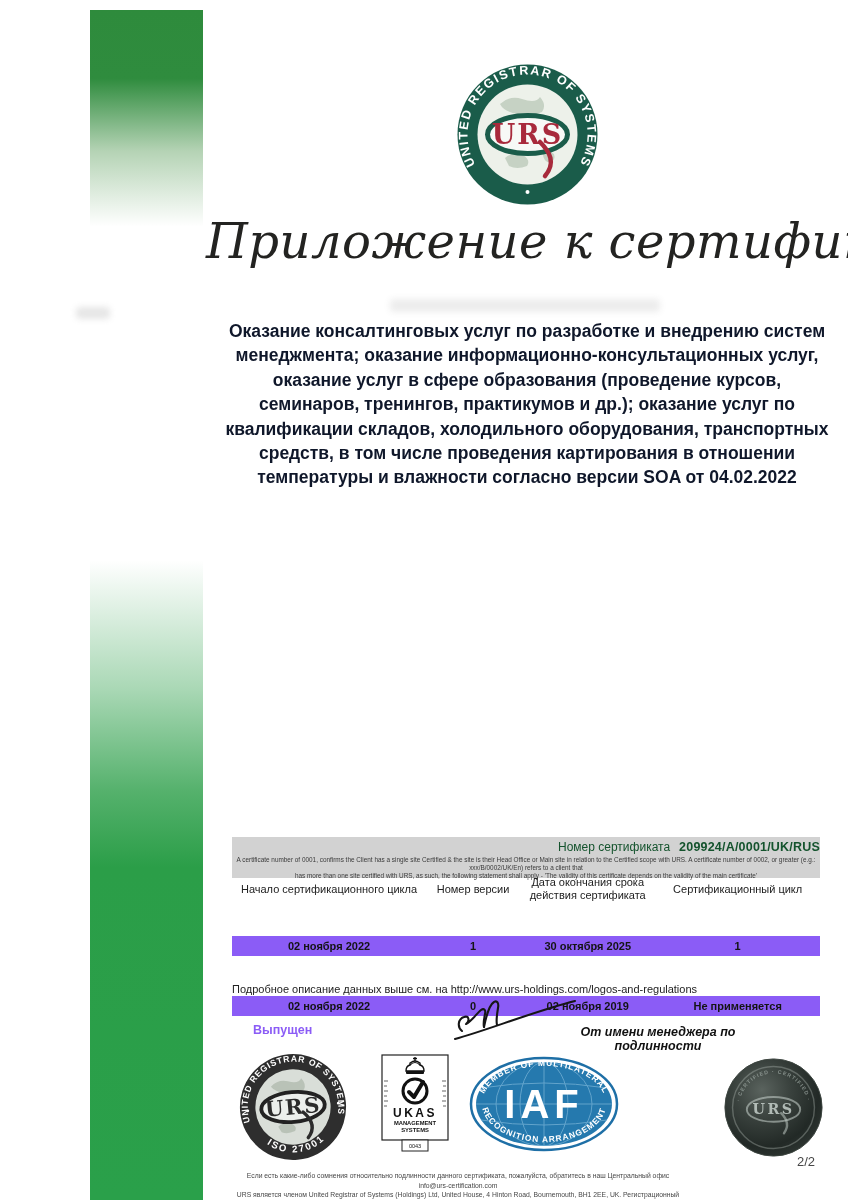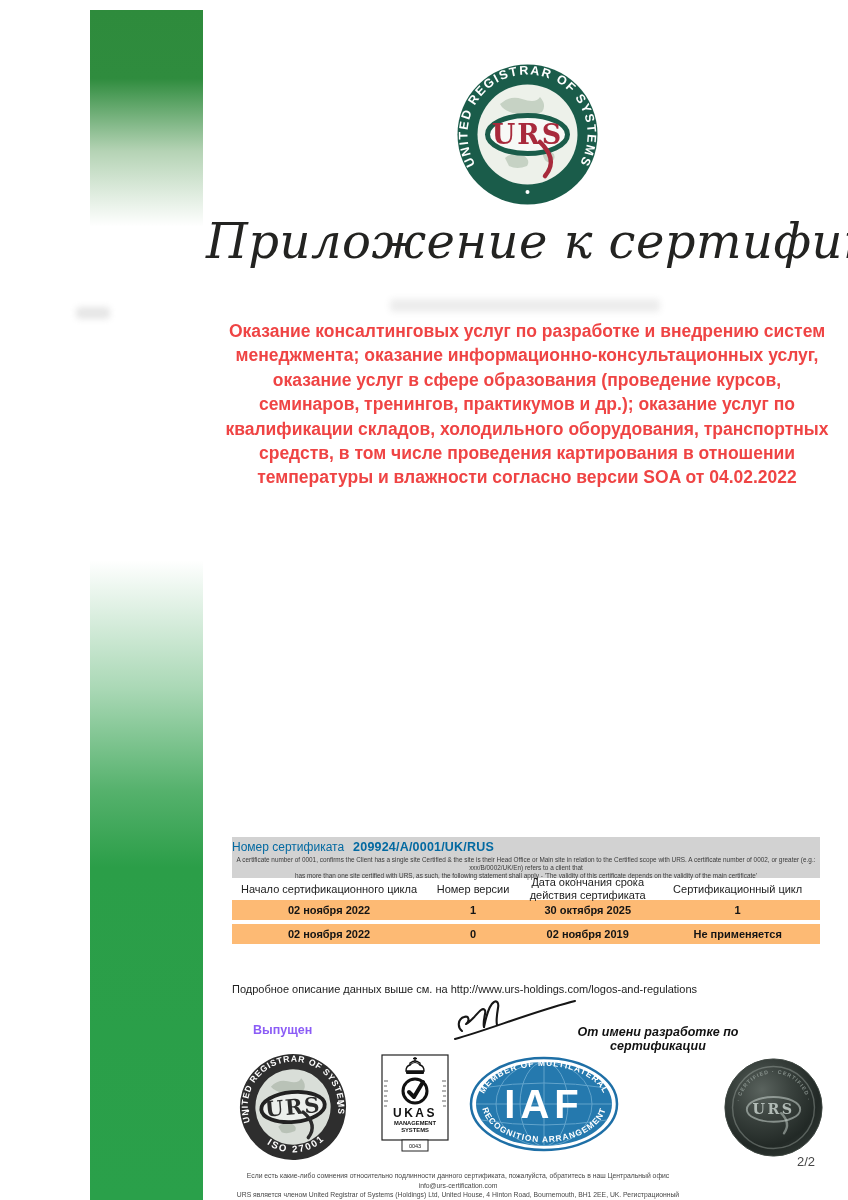--- a/index.html
+++ b/index.html
@@ -23,35 +23,35 @@
 
   .logo-top { position:absolute; left:455px; top:62px; width:145px; height:145px; }
 
   .doc-title {
     position:absolute; left:206px; width:642px; top:213px; text-align:center;
     font-family:"DejaVu Serif", serif; font-style:italic; font-size:48px; color:#232321;
     letter-spacing:0.5px; white-space:nowrap;
   }
   .scope {
     position:absolute; left:222px; width:610px; top:319px;
-    font-weight:bold; font-size:17.5px; line-height:24.4px; text-align:center; color:#ef4444;
+    font-weight:bold; font-size:17.5px; line-height:24.4px; text-align:center; color:#0f172a;
   }
 
   .certblock { position:absolute; left:232px; width:588px; top:837px; }
   .band1 { background:#d2d2d2; height:41px; box-sizing:border-box; padding-top:3px; }
-  .band1-line { text-align:left; font-size:12px; color:#0369a1; }
+  .band1-line { text-align:right; font-size:12px; color:#14532d; }
   .band1-line .cert-num { font-weight:bold; font-size:12.5px; margin-left:9px; letter-spacing:0.2px; }
   .disclaimer { font-size:6.4px; color:#3a3a3a; text-align:center; line-height:1.3; margin-top:1.5px; padding:0 2px; }
 
   .trow { display:flex; }
   .trow .c1 { width:33%; } .trow .c2 { width:16%; } .trow .c3 { width:23%; } .trow .c4 { width:28%; }
   .hrow { font-size:11px; color:#222; }
   .hrow1 { height:22px; } .hrow2 { height:26px; }
   .hrow > div { display:flex; align-items:center; justify-content:center; text-align:center; line-height:1.15; padding:1px 8px; box-sizing:border-box; }
-  .vrow { height:20px; background:#fdba74; font-weight:bold; font-size:11px; color:#141414; }
+  .vrow { height:20px; background:#8b5cf6; font-weight:bold; font-size:11px; color:#141414;margin-top:36px; }
   .vrow > div { display:flex; align-items:center; justify-content:center; }
   .gap4 { height:4px; }
 
   .details-note { position:absolute; left:232px; width:588px; top:983px; font-size:11px; color:#222; }
 
   .issued-label { position:absolute; left:253px; top:1023px; font-weight:bold; font-size:12.5px; color:#8b5cf6; }
   .signature { position:absolute; left:450px; top:997px; width:130px; height:48px; }
   .behalf-label { position:absolute; left:548px; width:220px; top:1025px; font-weight:bold; font-style:italic; font-size:12.5px; color:#111; text-align:center; }
 
   .logo-iso  { position:absolute; left:238px; top:1051px; width:110px; height:112px; transform:rotate(-5deg); }
@@ -134,21 +134,21 @@
   <div class="details-note">Подробное описание данных выше см. на http://www.urs-holdings.com/logos-and-regulations</div>
 
   <div class="issued-label">Выпущен</div>
   <svg class="signature" viewBox="0 0 130 48">
     <g stroke="#161616" stroke-width="2.1" fill="none" stroke-linecap="round" stroke-linejoin="round">
       <path d="M 12,34 C 7,30 8,22 14,20 C 19,18 20,24 16,27 C 22,24 27,16 31,13 C 34,11 36,13 35,17 C 34,22 33,27 34,30"></path>
       <path d="M 34,30 C 36,20 39,8 44,5 C 47,3 49,6 48,11 C 47,17 46,24 47,28"></path>
       <path d="M 5,42 C 35,34 85,14 125,4"></path>
     </g>
   </svg>
-  <div class="behalf-label">От имени разработке по сертификации</div>
+  <div class="behalf-label">От имени менеджера по подлинности</div>
 
   <svg class="logo-iso" viewBox="0 0 114 114">
     <circle cx="57" cy="57" r="55" fill="#2e2e2e"></circle>
     <circle cx="57" cy="57" r="39" fill="#d9ded8"></circle>
     <g clip-path="url(#isoGlobeClip)">
       <path d="M 36,34 q 8,-7 18,-4 q 11,4 14,-2 q 5,6 2,12 q -10,5 -19,2 q -11,-2 -15,-8 z" fill="#b9c2b7"></path>
       <path d="M 40,76 q 6,-5 14,-2 q 6,4 3,8 q -8,3 -14,0 z" fill="#b9c2b7"></path>
     </g>
     <defs>
       <clipPath id="isoGlobeClip">

